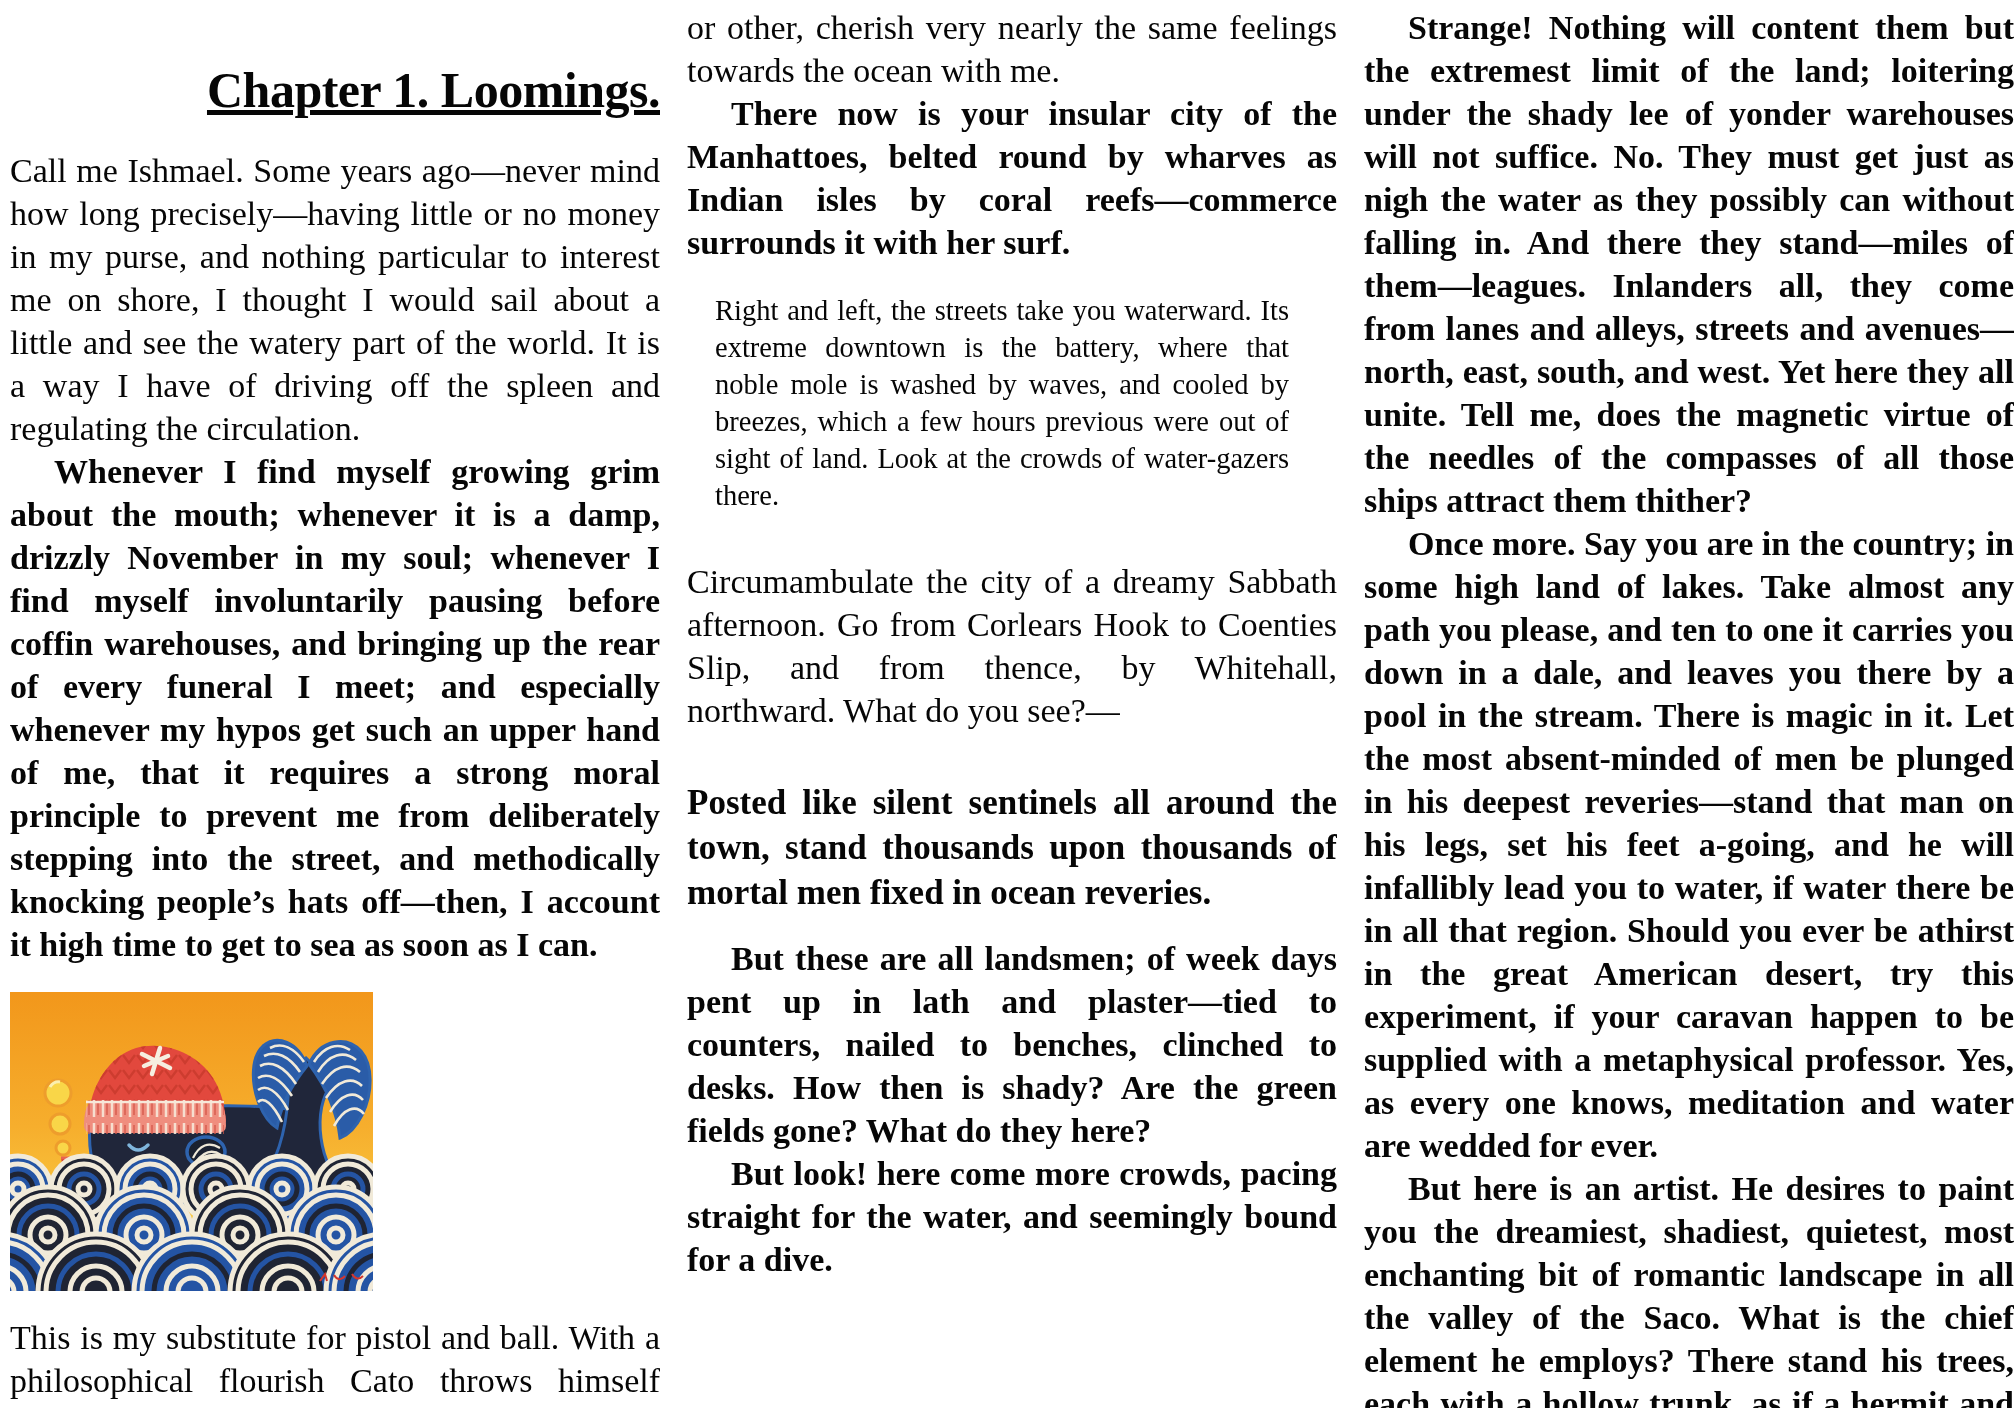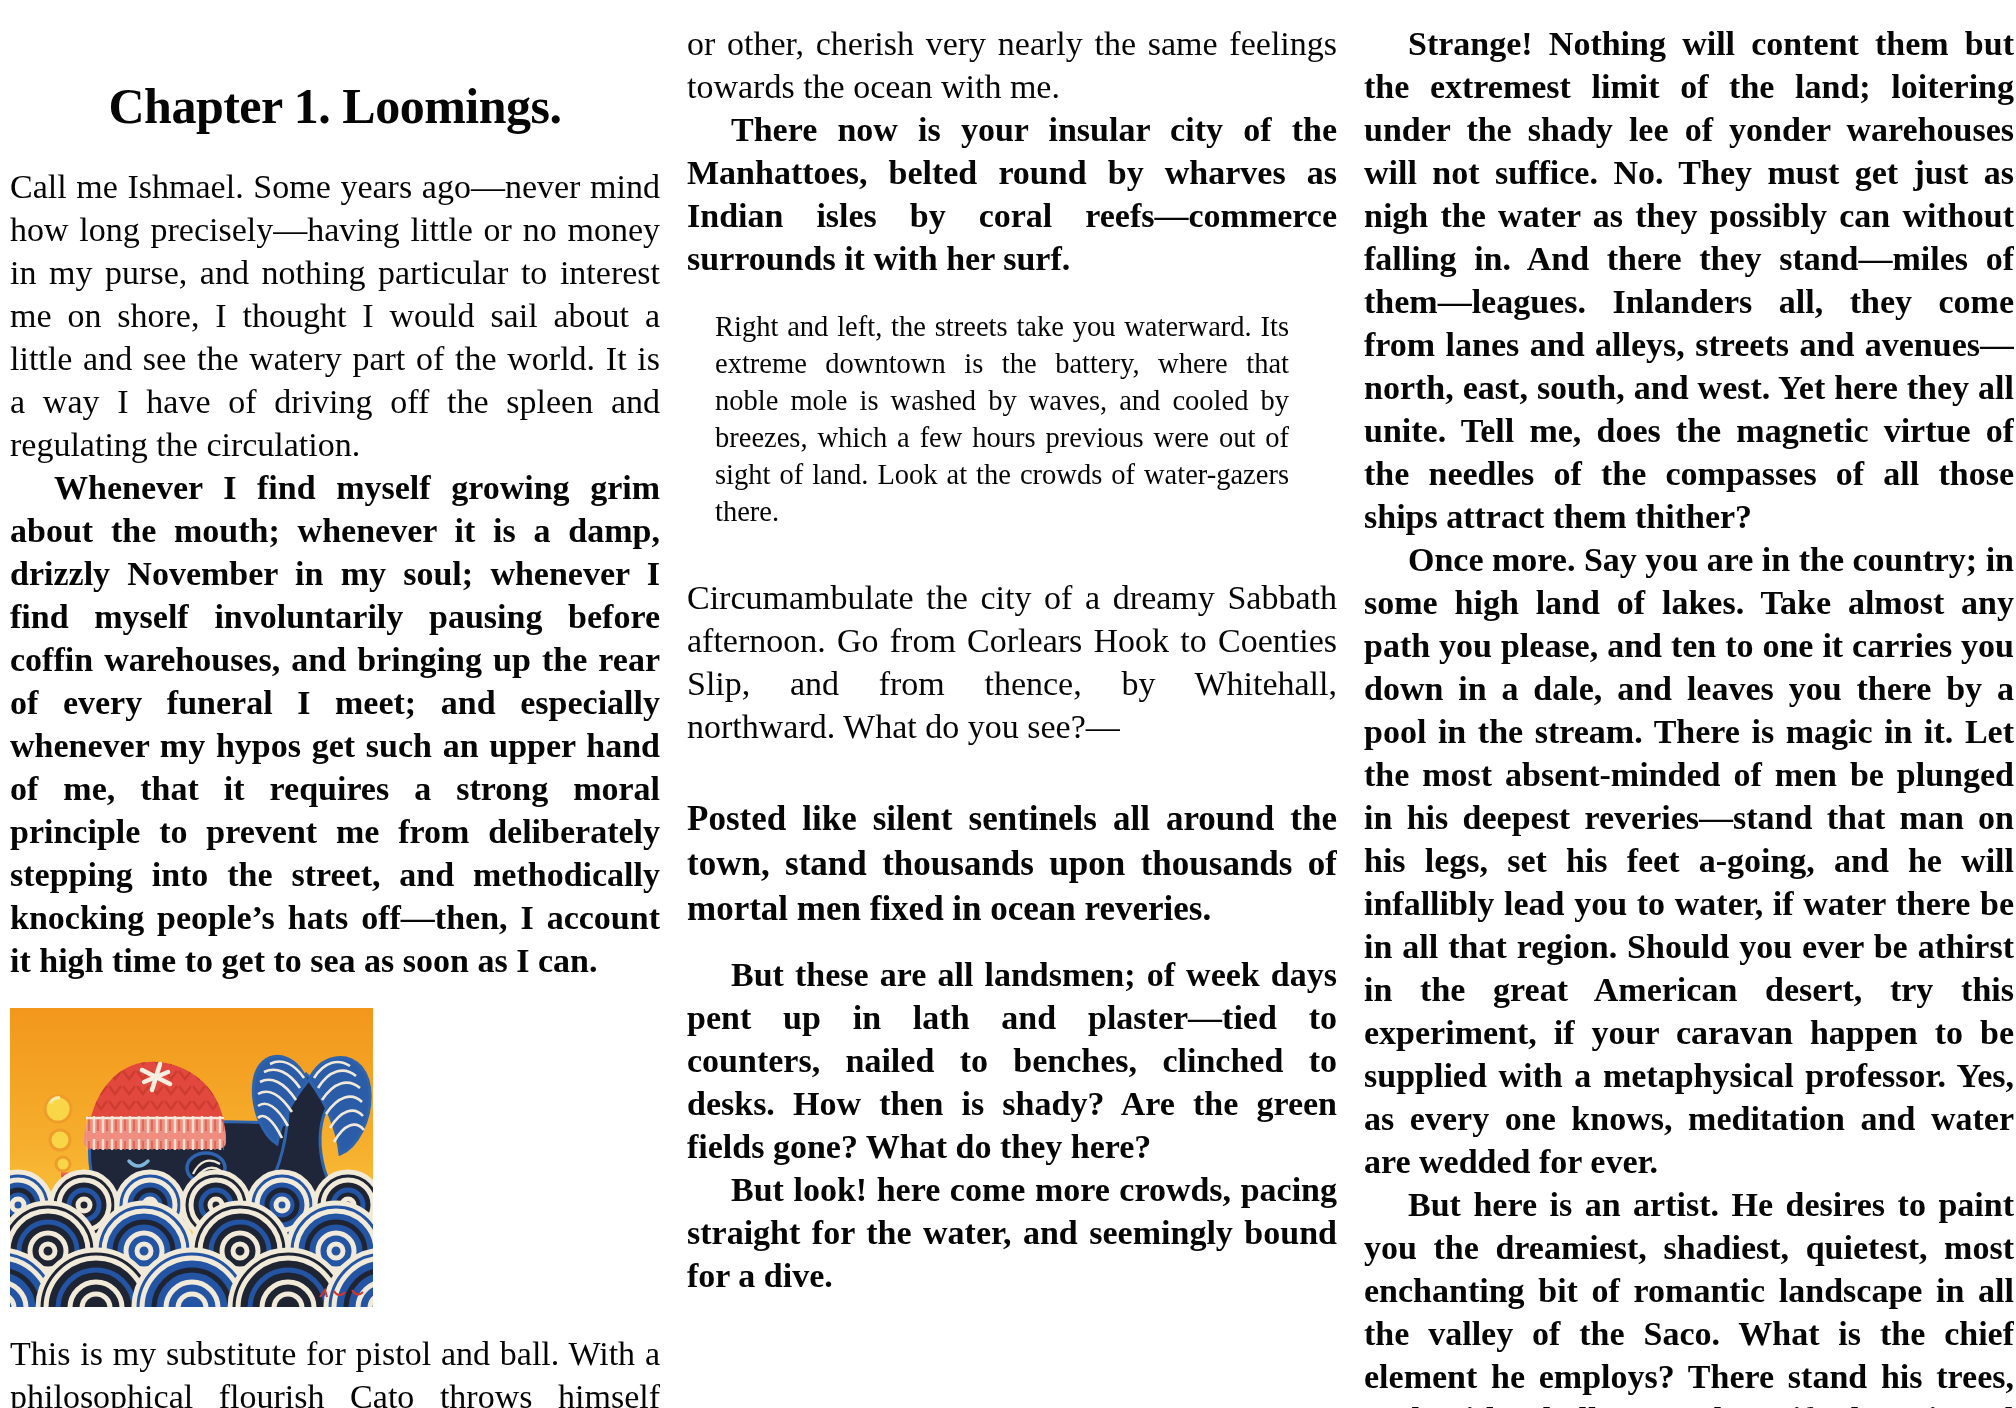--- a/index.html
+++ b/index.html
@@ -10,26 +10,26 @@
     -webkit-font-smoothing:antialiased;
   }
   .page{
     display:flex;gap:27px;
     padding:0 6px 0 10px;height:1408px;box-sizing:border-box;
   }
   .column{
     width:650px;flex:none;
     font-size:34px;line-height:43px;
     text-align:justify;overflow:hidden;
-    padding-top:22px;box-sizing:border-box;
+    padding-top:6px;box-sizing:border-box;
     hyphens:none;
   }
   h1.chapter-heading{
     font-size:50px;line-height:58px;font-weight:bold;
-    margin:55px 0 30px 0;text-align:center;letter-spacing:-0.5px;
+    margin:55px 0 30px 0;text-align:right;letter-spacing:-0.5px;text-decoration:underline;
   }
   p{margin:0;text-justify:inter-word;}
   p.indent{text-indent:44px;font-weight:bold;}
   p.cont{text-align-last:justify;}
   blockquote.quote{
     font-size:28.5px;line-height:37px;
     margin:28px 48px 46px 28px;text-align:justify;
   }
   h2.pullquote{
     font-size:35px;line-height:45px;font-weight:bold;

